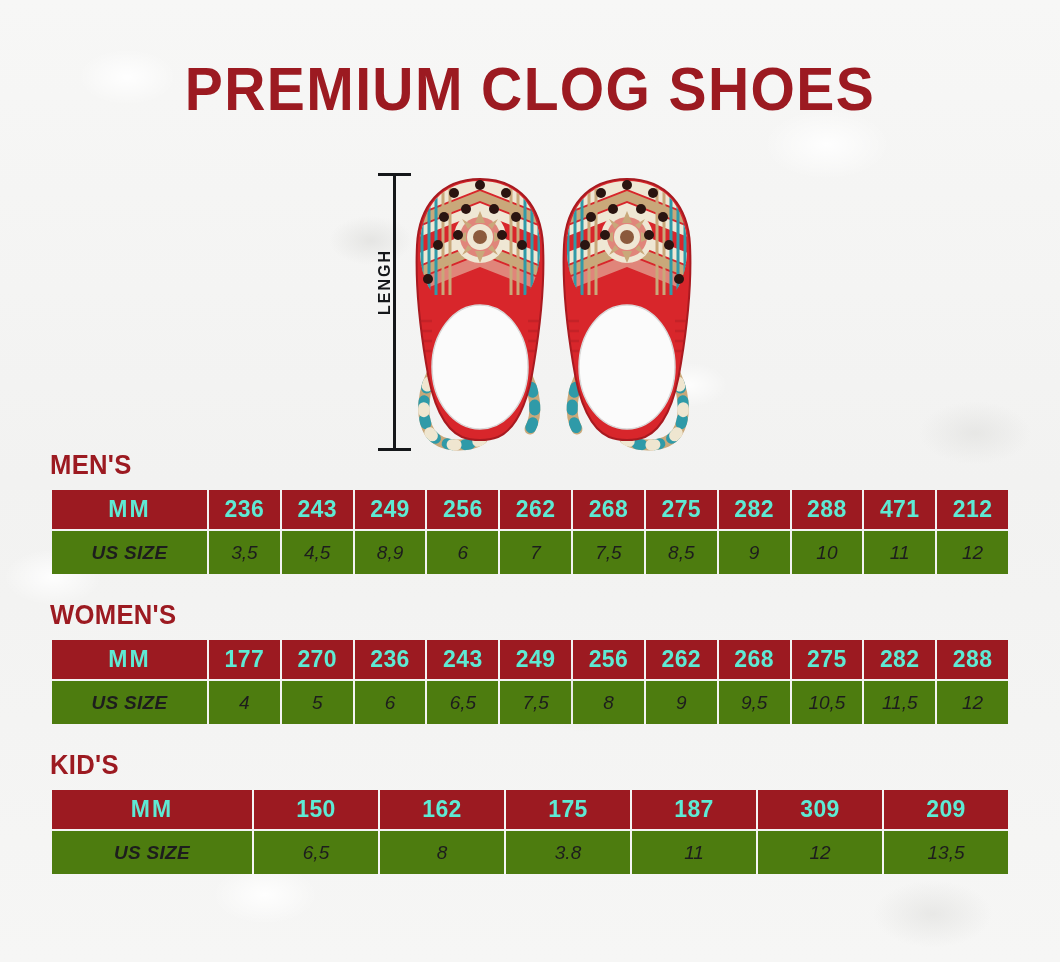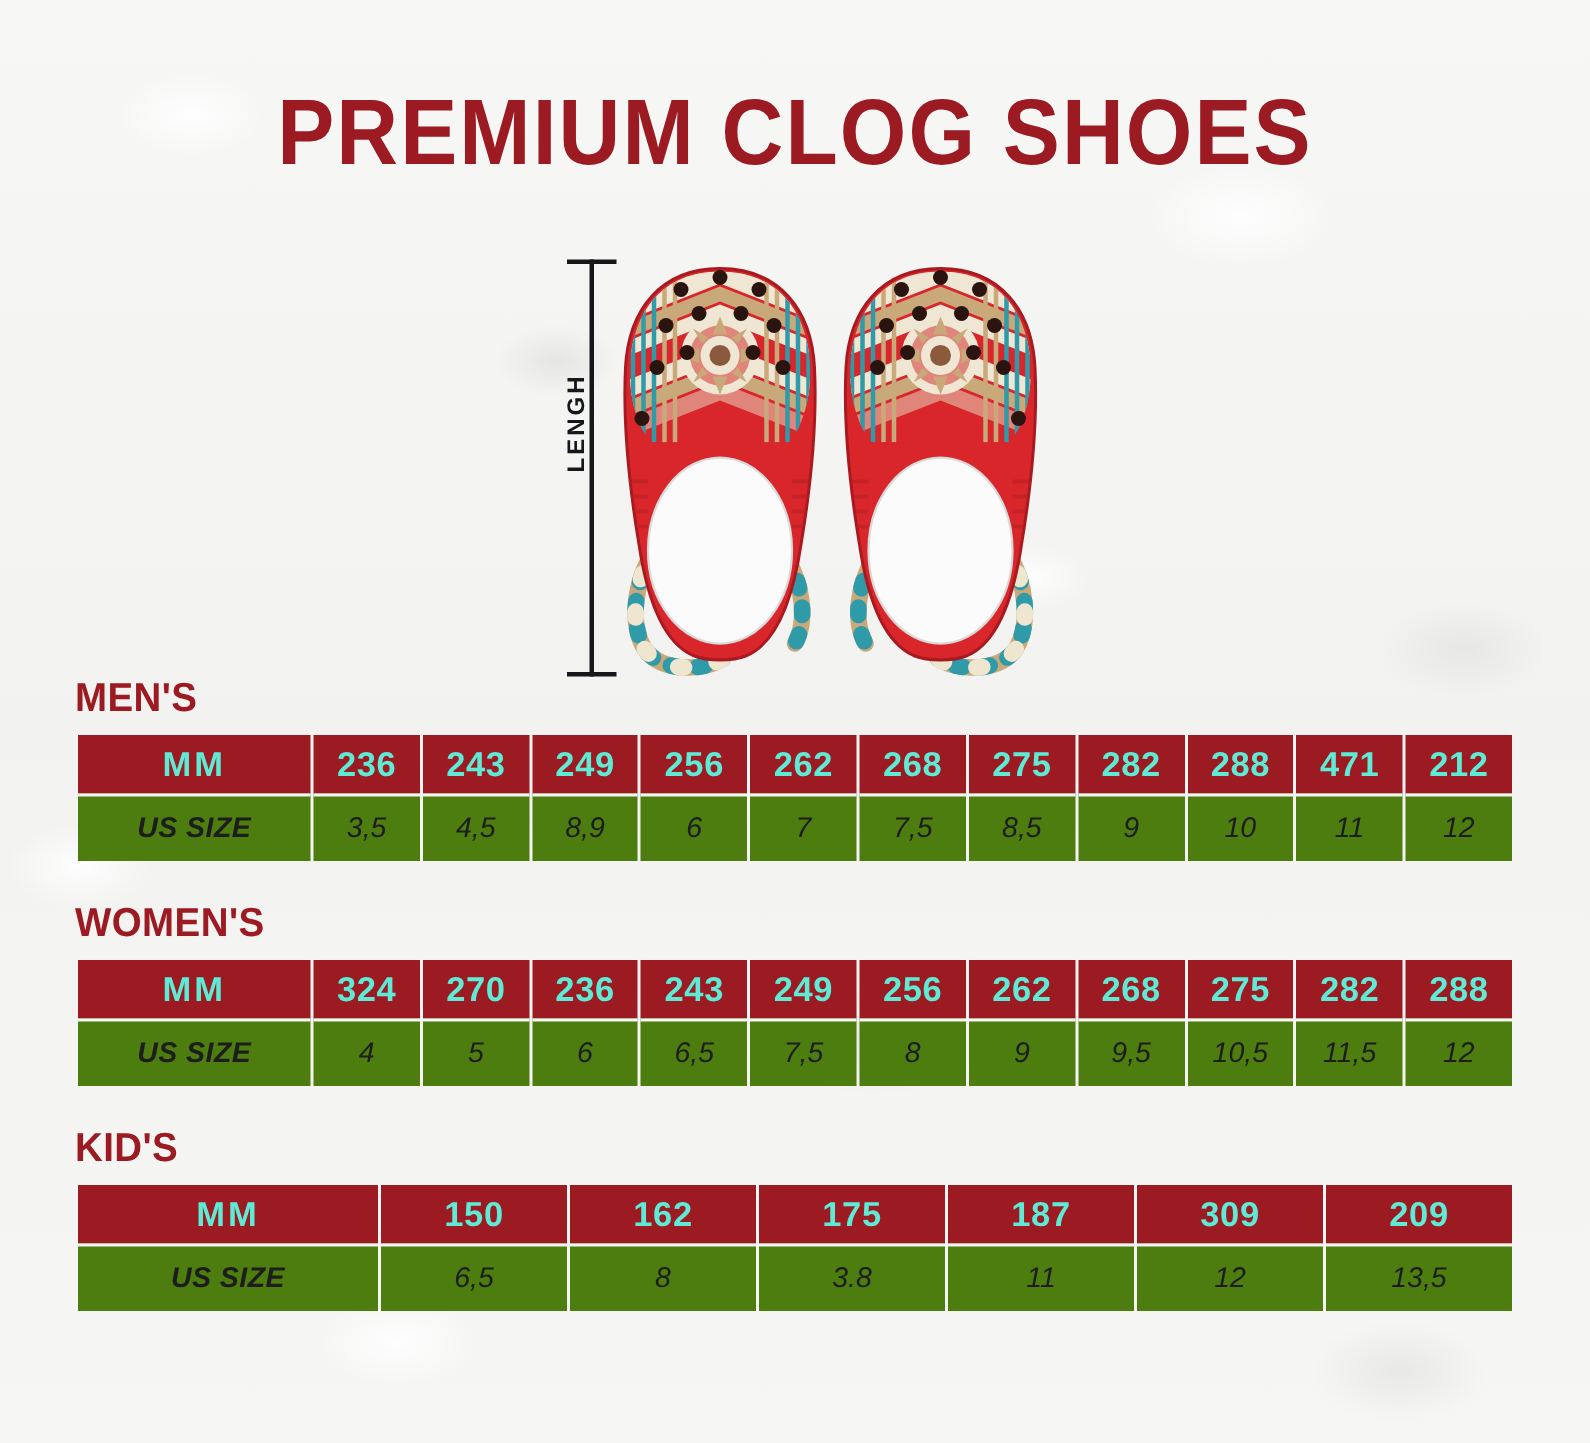--- a/index.html
+++ b/index.html
@@ -433,21 +433,21 @@
       <col>
       <col>
       <col>
       <col>
       <col>
       <col>
   </colgroup>
   <tbody>
     <tr class="hdr">
       <td class="lab">MM</td>
-      <td>324</td>
+      <td>177</td>
       <td>270</td>
       <td>236</td>
       <td>243</td>
       <td>249</td>
       <td>256</td>
       <td>262</td>
       <td>268</td>
       <td>275</td>
       <td>282</td>
       <td>288</td>

